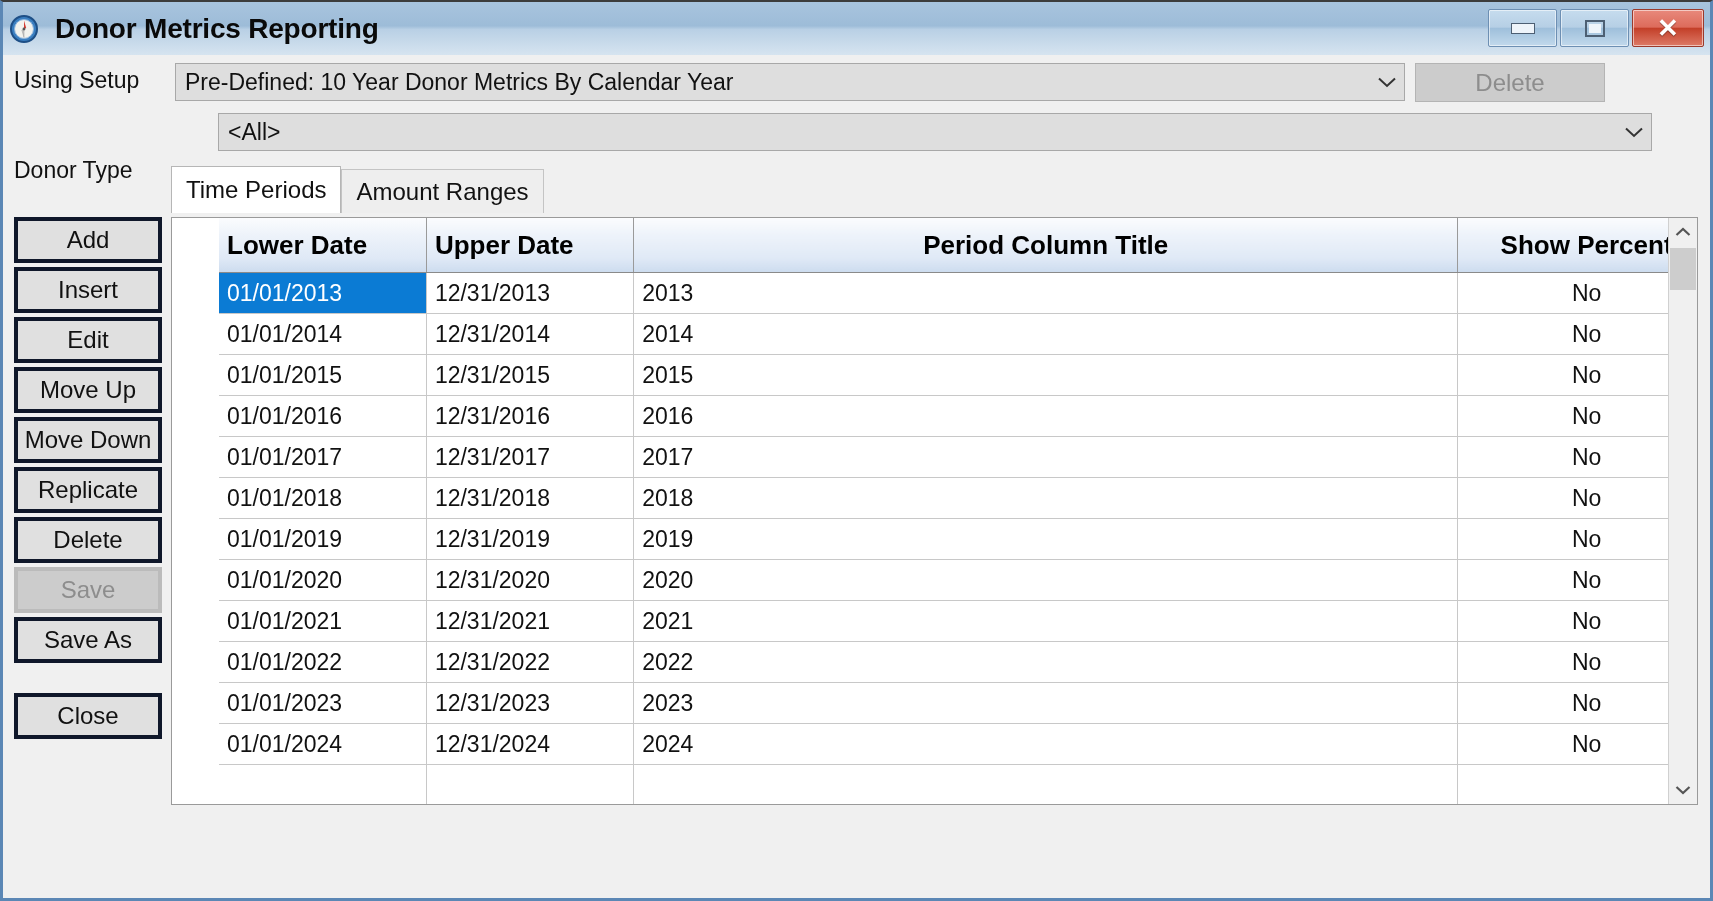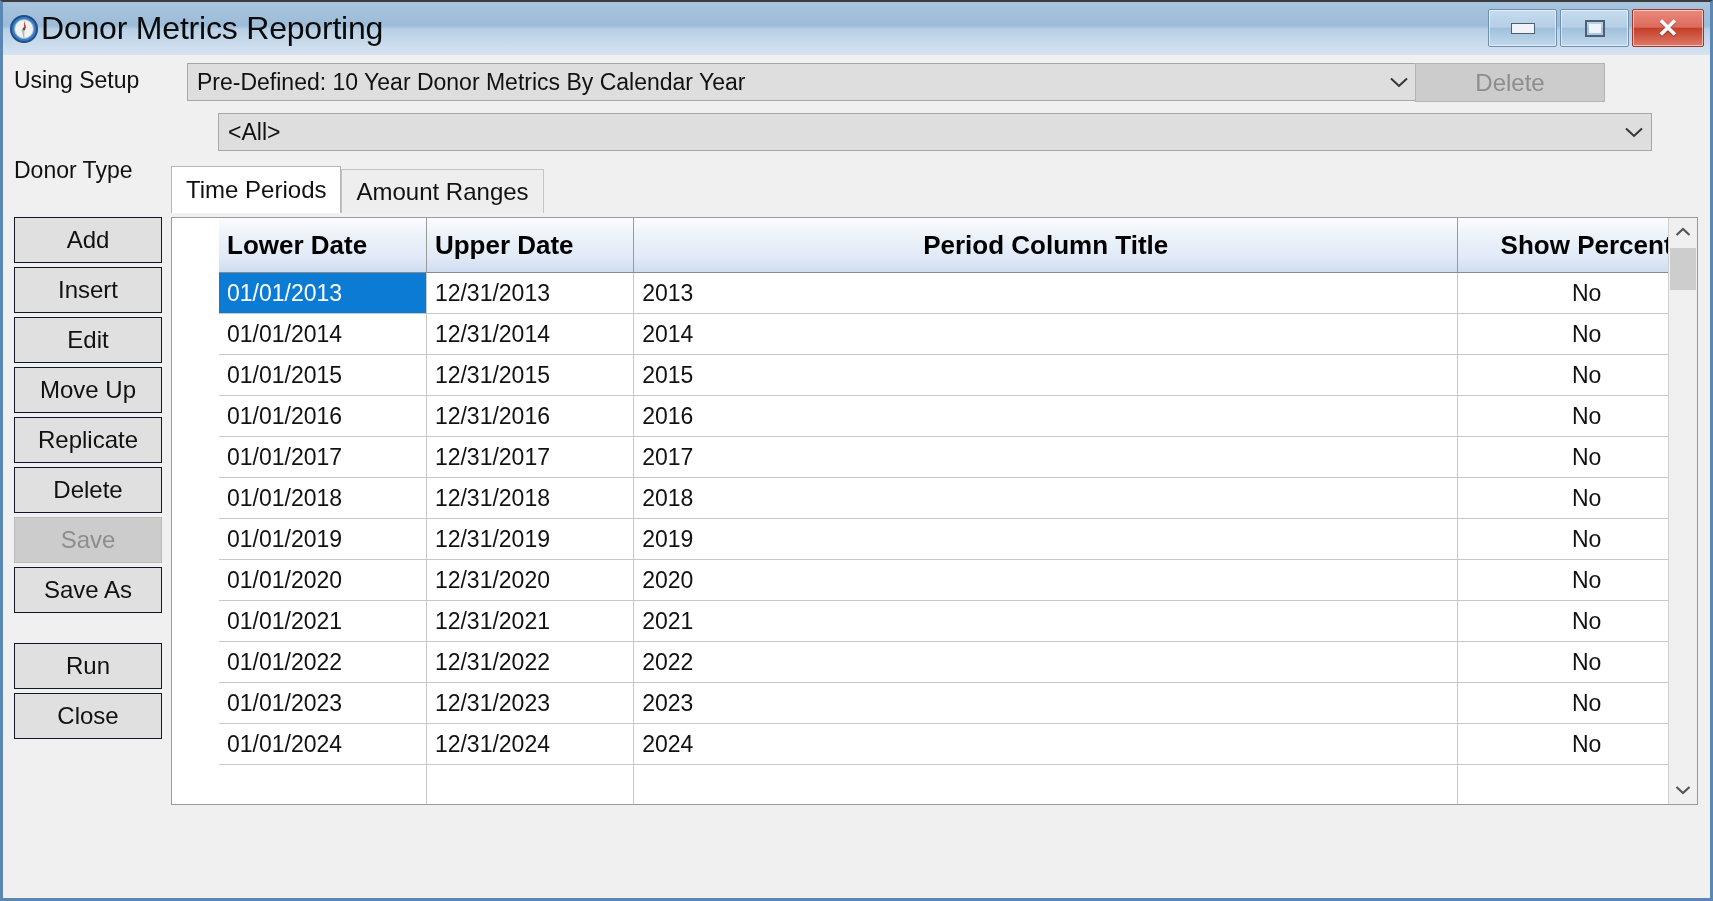--- a/index.html
+++ b/index.html
@@ -38,25 +38,26 @@
     align-items: center;
     overflow: hidden;
   }
   #app-icon {
     width: 30px;
     height: 30px;
     margin-left: 6px;
     flex: 0 0 auto;
   }
   #title-text {
-    font-size: 32px;
+    font-size: 28px;
     color: #0a0a0a;
-    margin-left: 2px;
+    margin-left: 16px;
     white-space: nowrap;
     letter-spacing: -0.2px;
+    font-weight: bold;
   }
   #window-controls {
     position: absolute;
     right: 6px;
     top: 7px;
     display: flex;
     gap: 3px;
   }
   .wbtn {
     width: 69px;
@@ -189,21 +190,21 @@
     left: 11px;
     top: 215px;
     width: 148px;
   }
   .sidebtn {
     box-sizing: border-box;
     width: 148px;
     height: 46px;
     margin-bottom: 4px;
     background: #e0e0e0;
-    border: 1px solid #0f172a;
+    border: 4px solid #0f172a;
     display: flex;
     align-items: center;
     justify-content: center;
     font-size: 24px;
     color: #111;
   }
   .sidebtn.disabled {
     background: #cccccc;
     border-color: #bbbbbb;
     color: #8d8d8d;
@@ -319,21 +320,21 @@
       <div class="wbtn close">
         <span class="close-glyph">✕</span>
       </div>
     </div>
   </div>
 
   <div id="form-area">
 
     <span class="field-label" style="left:11px; top:12px;">Using Setup</span>
 
-    <div class="combo" style="left:184px; top:8px; width:1230px; height:38px;">
+    <div class="combo" style="left:172px; top:8px; width:1230px; height:38px;">
       <span class="combo-value">Pre-Defined: 10 Year Donor Metrics By Calendar Year</span>
       <span class="chevron">
         <svg class="chev-svg" width="18" height="11" viewBox="0 0 18 11">
             <path d="M1 1.5 L9 9 L17 1.5" fill="none" stroke="#333" stroke-width="2"></path>
           </svg>
       </span>
     </div>
 
     <div id="btn-delete-setup" style="left:1412px; top:8px; width:190px; height:39px;">Delete</div>
 
@@ -352,26 +353,26 @@
   <div id="tabstrip">
     <div class="tab active">Time Periods</div>
     <div class="tab">Amount Ranges</div>
   </div>
 
   <div id="button-col">
     <div class="sidebtn">Add</div>
     <div class="sidebtn">Insert</div>
     <div class="sidebtn">Edit</div>
     <div class="sidebtn">Move Up</div>
+    <div class="sidebtn">Move Down</div>
     <div class="sidebtn">Replicate</div>
     <div class="sidebtn">Delete</div>
     <div class="sidebtn disabled">Save</div>
     <div class="sidebtn">Save As</div>
     <div class="spacer"></div>
-    <div class="sidebtn">Run</div>
     <div class="sidebtn">Close</div>
   </div>
 
   <div id="grid-wrap">
     <div id="grid-scroll">
       <table class="grid">
         <colgroup>
           <col class="col-lower">
             <col class="col-upper">
             <col class="col-title">

